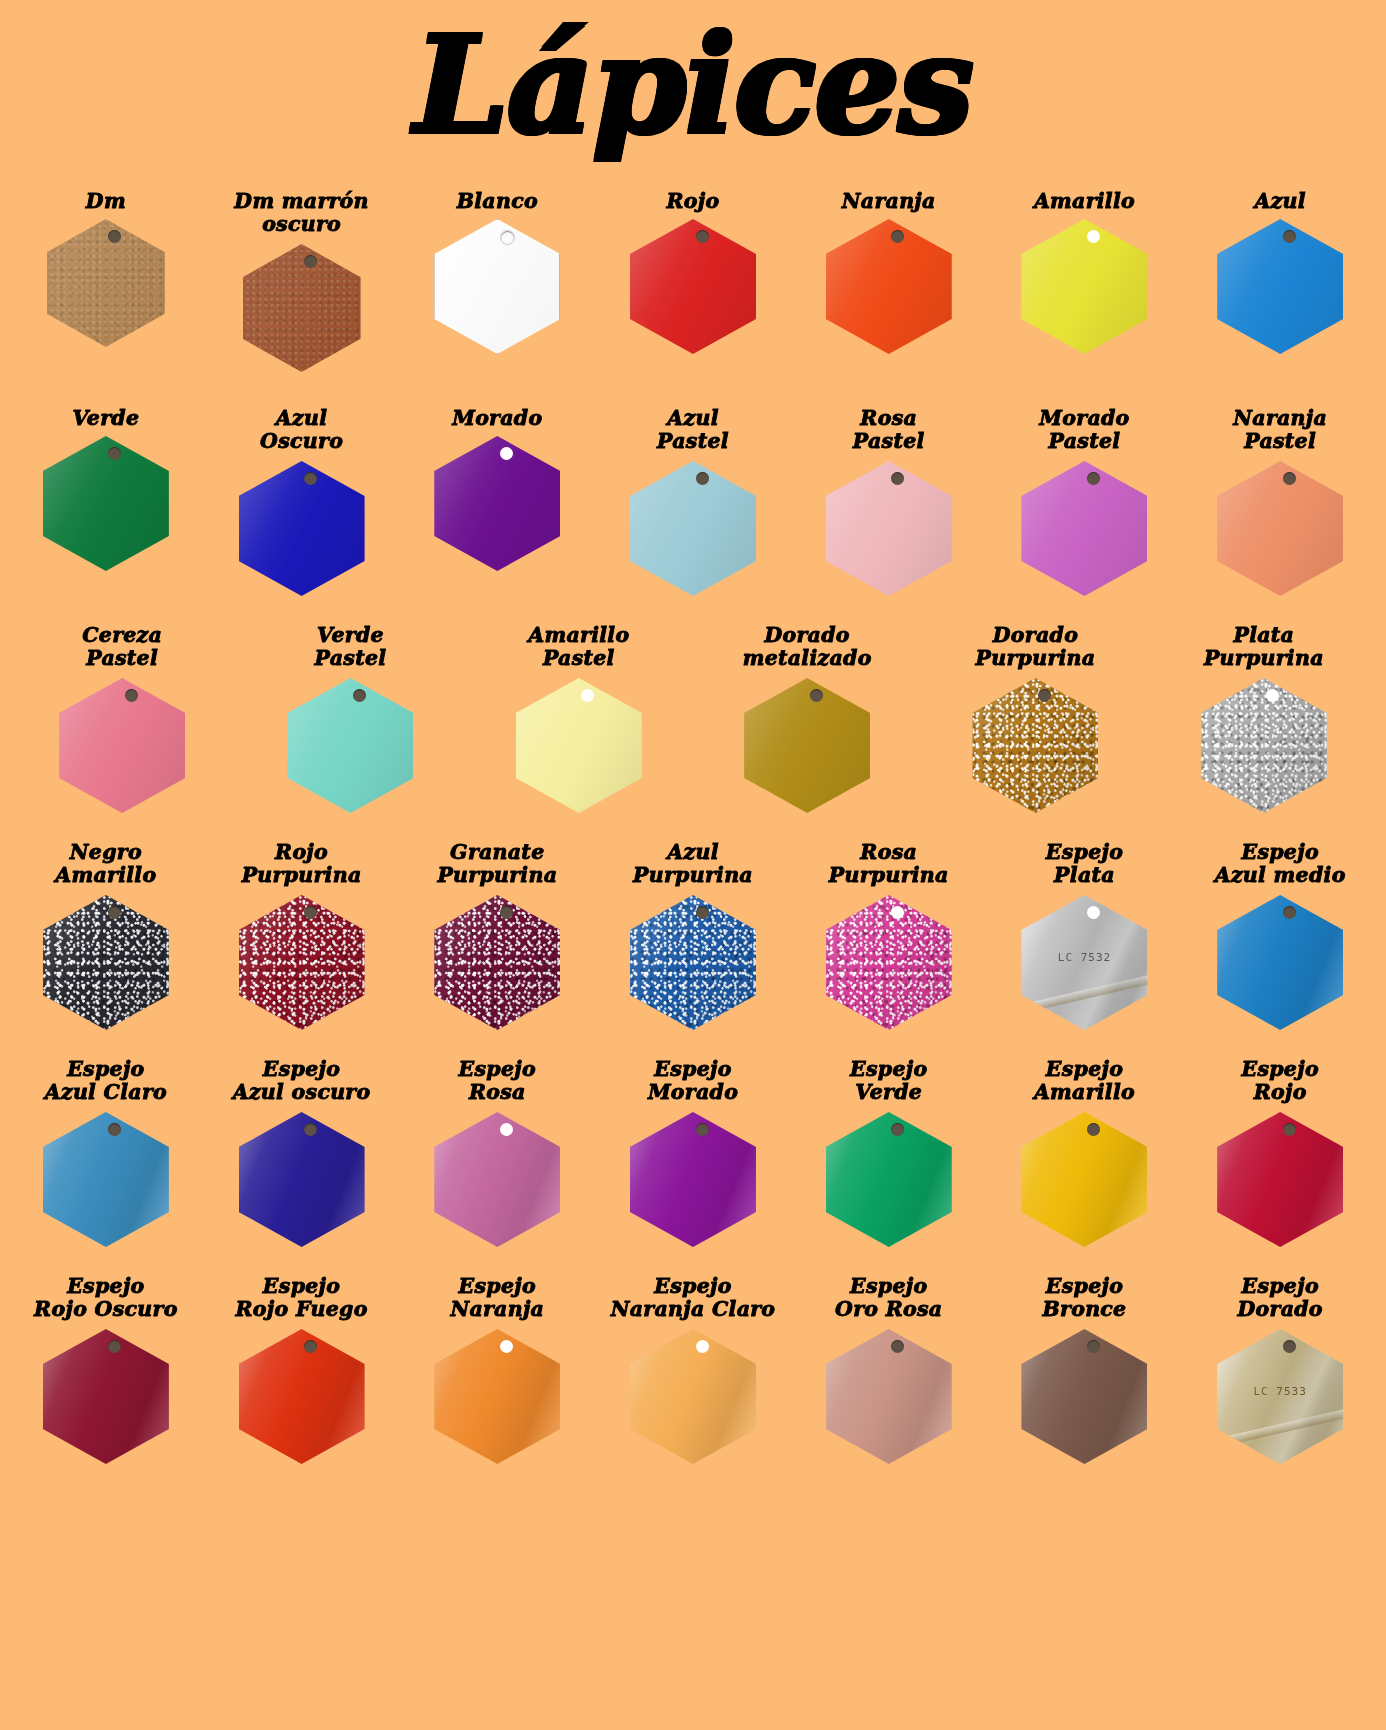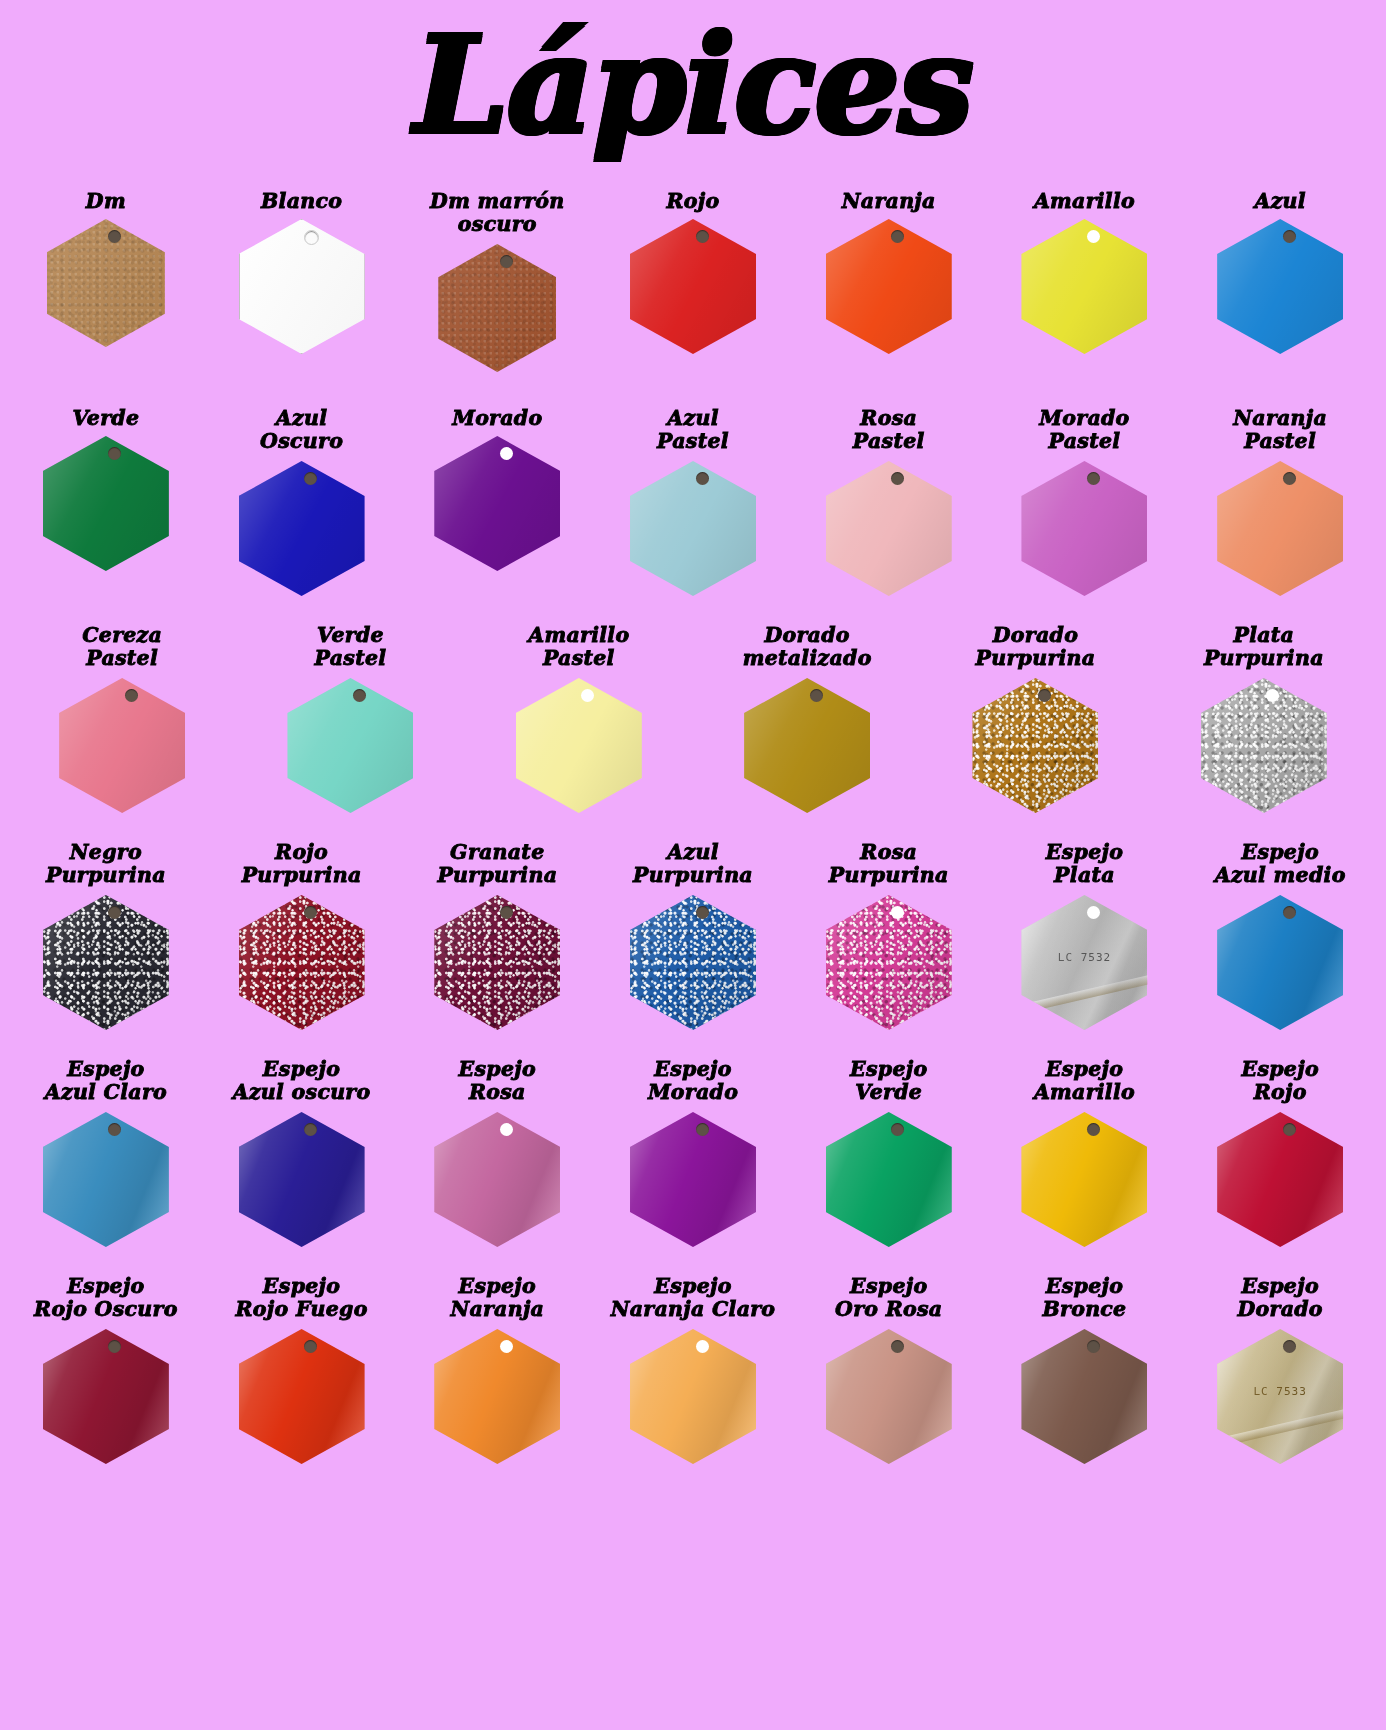--- a/index.html
+++ b/index.html
@@ -10,21 +10,21 @@
   body {
     width: 1386px;
     height: 1730px;
     font-family: "DejaVu Serif", serif;
     overflow: hidden;
   }
   .page {
     position: relative;
     width: 1386px;
     height: 1730px;
-    background: #f0abfc;
+    background: #fdba74;
     box-sizing: border-box;
   }
 
   
   .title-wrap {
     width: 100%;
     text-align: center;
     padding-top: 14px;
     height: 190px;
     box-sizing: border-box;
@@ -214,41 +214,41 @@
           <div class="label">Dm</div>
           <div class="swatch-box">
             <div class="hex wood matte small" title="Dm">
               <div class="fill" style="background-color: rgb(181, 133, 81);"></div>
               <div class="gloss"></div>
               <div class="hole dark"></div>
             </div>
           </div>
         </div>
         <div class="cell">
+          <div class="label two-line">Dm marrón
+oscuro</div>
+          <div class="swatch-box">
+            <div class="hex wood matte small" title="Dm marrón oscuro">
+              <div class="fill" style="background-color: rgb(160, 82, 45);"></div>
+              <div class="gloss"></div>
+              <div class="hole dark"></div>
+            </div>
+          </div>
+        </div>
+        <div class="cell">
           <div class="label">Blanco</div>
           <div class="swatch-box">
             <div class="hex outline matte" title="Blanco">
               <div class="fill" style="background-color: rgb(255, 255, 255);"></div>
               <div class="gloss"></div>
               <div class="hole ring"></div>
             </div>
           </div>
         </div>
         <div class="cell">
-          <div class="label two-line">Dm marrón
-oscuro</div>
-          <div class="swatch-box">
-            <div class="hex wood matte small" title="Dm marrón oscuro">
-              <div class="fill" style="background-color: rgb(160, 82, 45);"></div>
-              <div class="gloss"></div>
-              <div class="hole dark"></div>
-            </div>
-          </div>
-        </div>
-        <div class="cell">
           <div class="label">Rojo</div>
           <div class="swatch-box">
             <div class="hex" title="Rojo">
               <div class="fill" style="background-color: rgb(219, 34, 34);"></div>
               <div class="gloss"></div>
               <div class="hole dark"></div>
             </div>
           </div>
         </div>
         <div class="cell">
@@ -423,21 +423,21 @@
               <div class="fill" style="background-color: rgb(169, 169, 169);"></div>
               <div class="gloss"></div>
               <div class="hole light"></div>
             </div>
           </div>
         </div>
       </div>
       <div class="row">
         <div class="cell">
           <div class="label two-line">Negro
-Purpurina</div>
+Amarillo</div>
           <div class="swatch-box">
             <div class="hex glitter" title="Negro Purpurina">
               <div class="fill" style="background-color: rgb(42, 42, 51);"></div>
               <div class="gloss"></div>
               <div class="hole dark"></div>
             </div>
           </div>
         </div>
         <div class="cell">
           <div class="label two-line">Rojo

